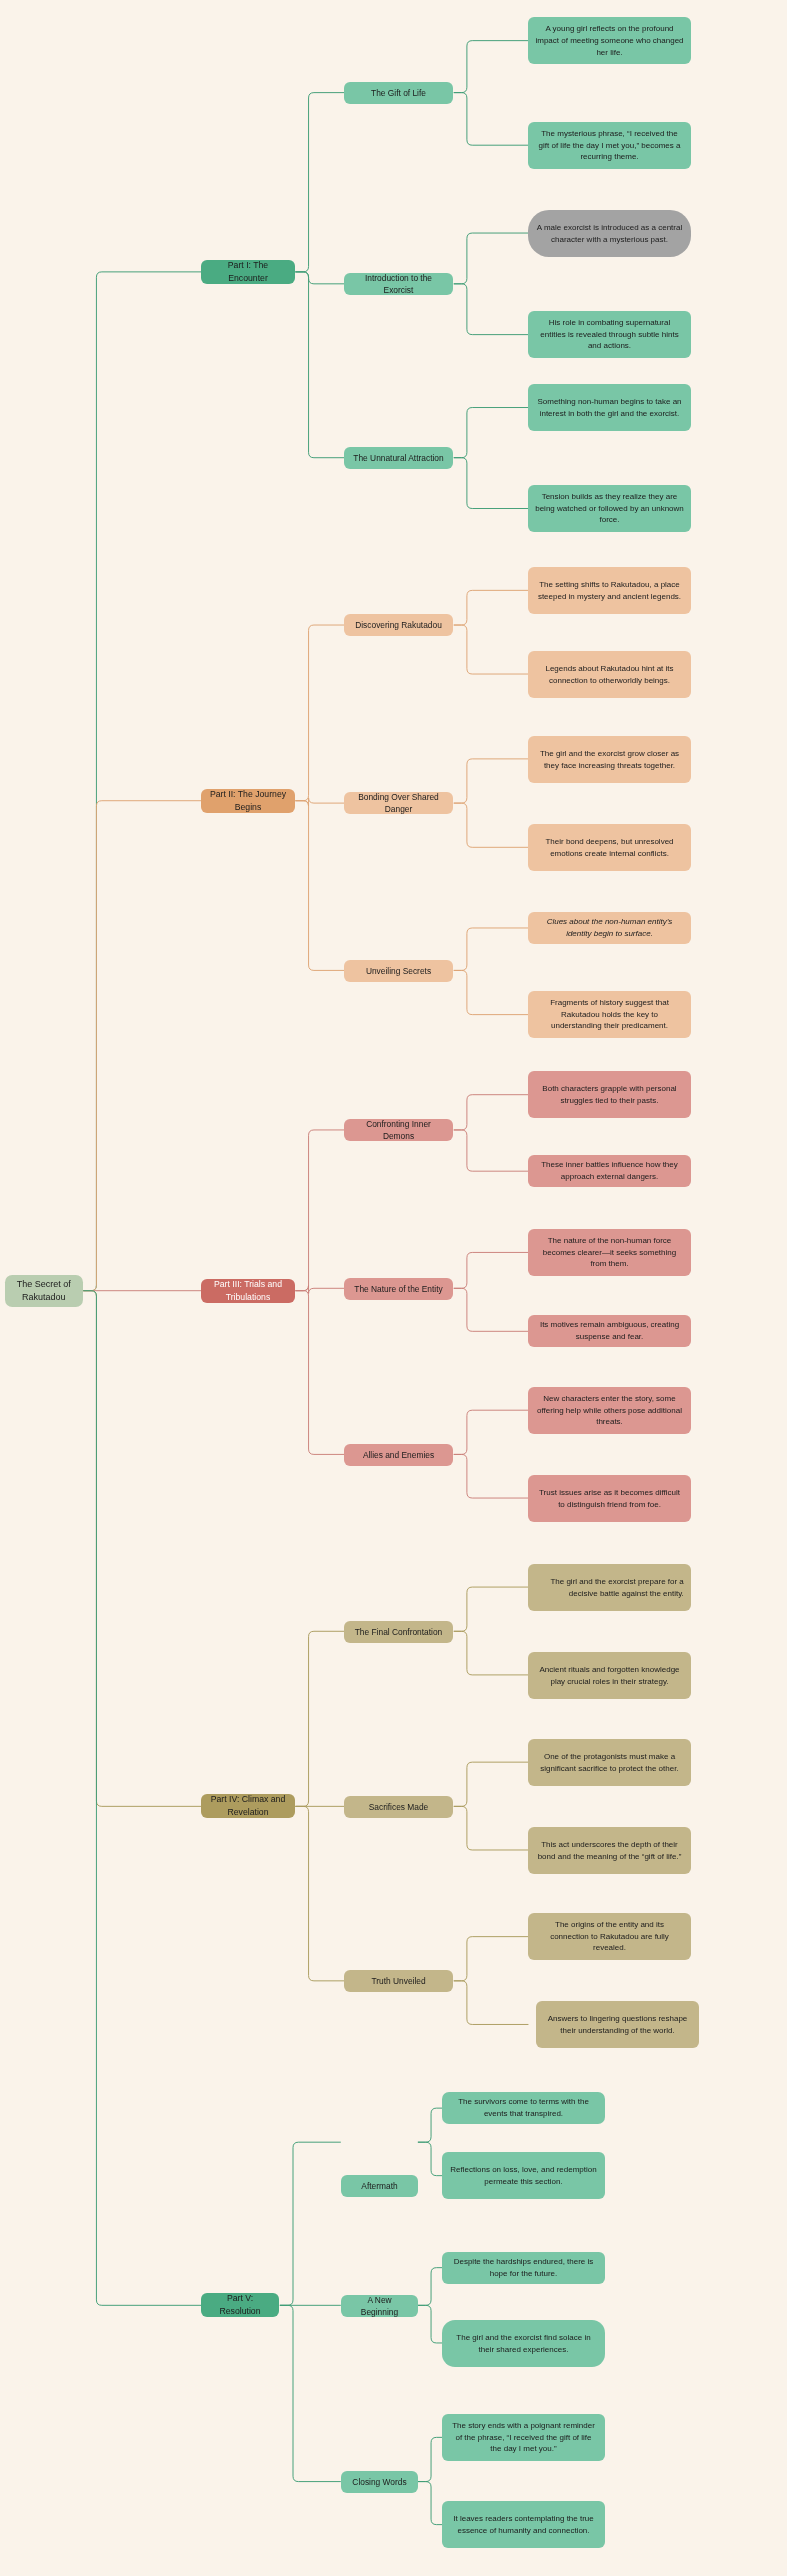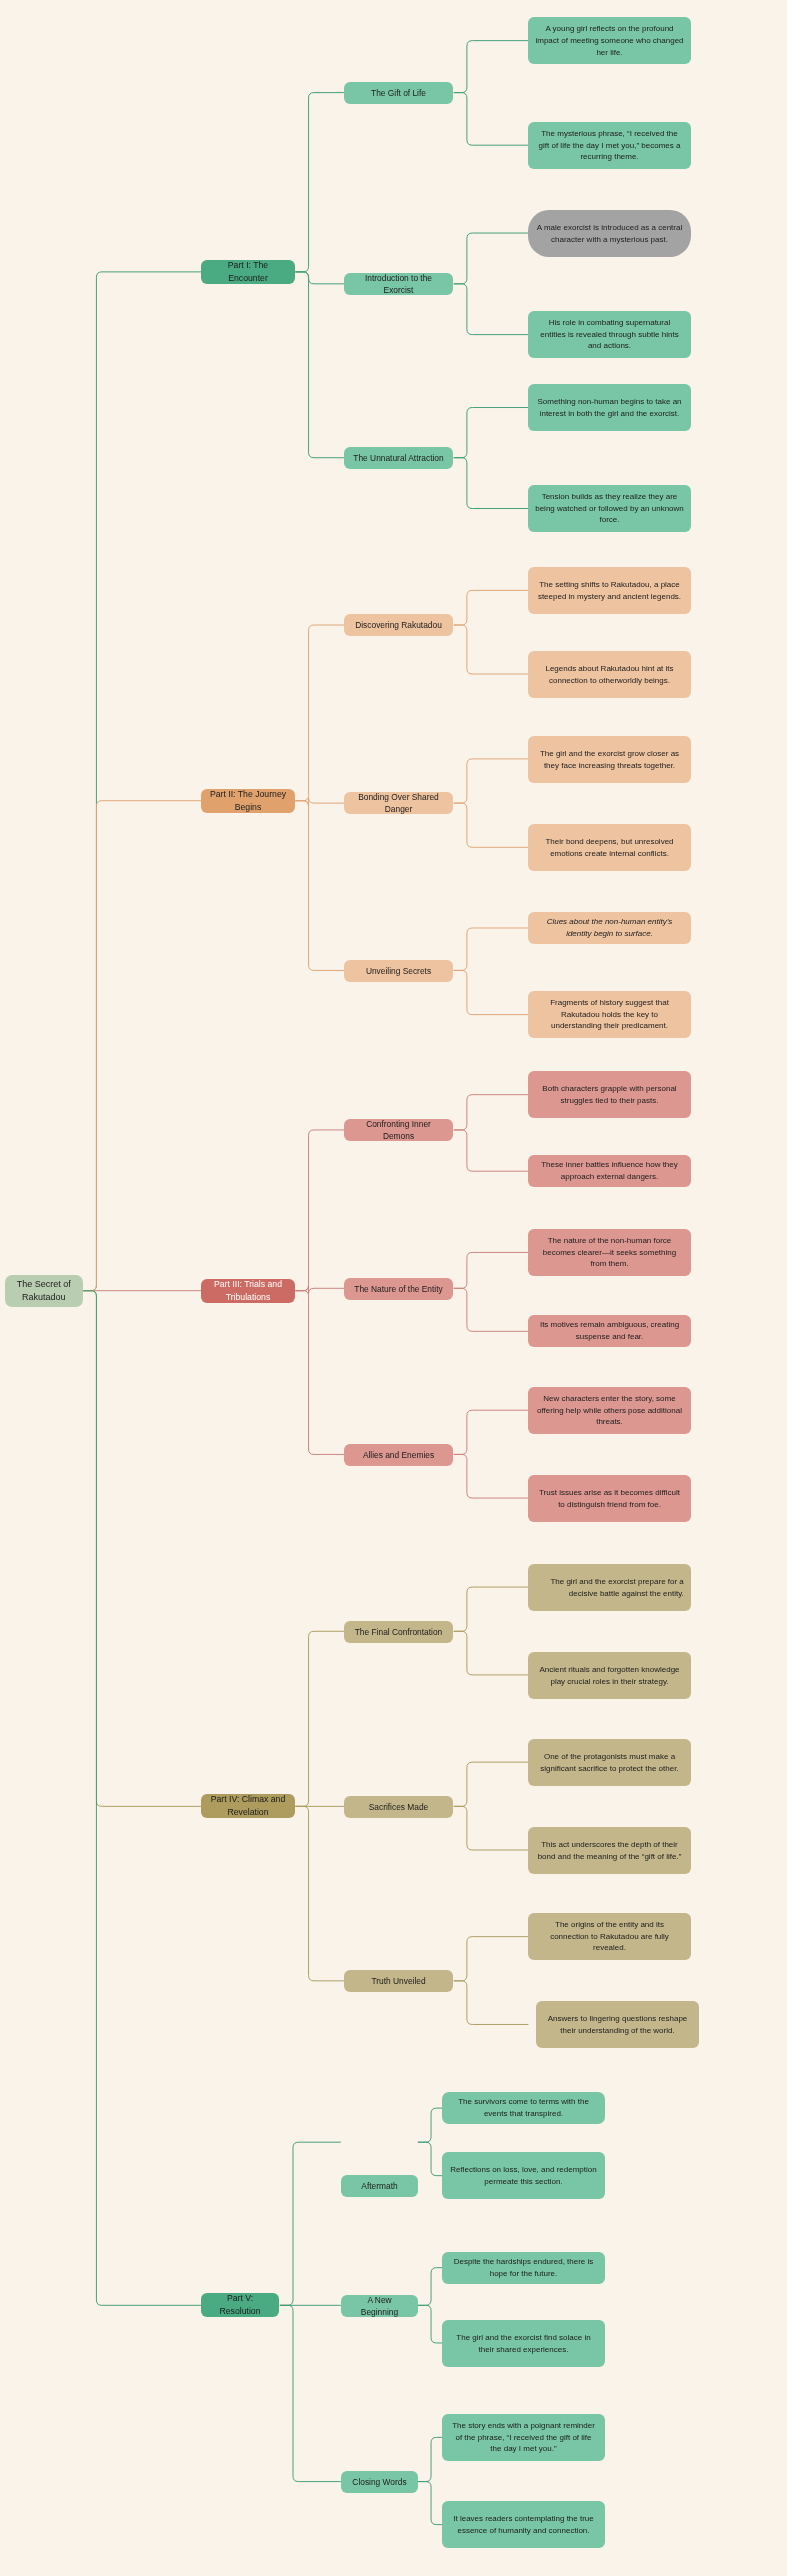--- a/index.html
+++ b/index.html
@@ -132,19 +132,19 @@
       <div class="node leaf" style="left: 528px; top: 1827px; width: 163px; height: 47px; background: rgb(195, 182, 138);">This act underscores the depth of their bond and the meaning of the “gift of life.”</div>
       <div class="node topic" style="left: 344px; top: 1970px; width: 109px; height: 21.5px; background: rgb(195, 182, 138);">Truth Unveiled</div>
       <div class="node leaf" style="left: 528px; top: 1913px; width: 163px; height: 47px; background: rgb(195, 182, 138);">The origins of the entity and its connection to Rakutadou are fully revealed.</div>
       <div class="node leaf" style="left: 528px; top: 2001px; width: 163px; height: 47px; background: rgb(195, 182, 138); margin-left: 8px;">Answers to lingering questions reshape their understanding of the world.</div>
       <div class="node part" style="left: 201px; top: 2293px; width: 78px; height: 24px; background: rgb(74, 171, 130);">Part V: Resolution</div>
       <div class="node topic" style="left: 341px; top: 2131px; width: 77px; height: 21.5px; background: rgb(121, 198, 166); margin-top: 44px;">Aftermath</div>
       <div class="node leaf" style="left: 442px; top: 2092px; width: 163px; height: 32px; background: rgb(121, 198, 166); border-radius: 7px;">The survivors come to terms with the events that transpired.</div>
       <div class="node leaf" style="left: 442px; top: 2152px; width: 163px; height: 47px; background: rgb(121, 198, 166);">Reflections on loss, love, and redemption permeate this section.</div>
       <div class="node topic" style="left: 341px; top: 2295px; width: 77px; height: 21.5px; background: rgb(121, 198, 166);">A New Beginning</div>
       <div class="node leaf" style="left: 442px; top: 2252px; width: 163px; height: 32px; background: rgb(121, 198, 166);">Despite the hardships endured, there is hope for the future.</div>
-      <div class="node leaf" style="left: 442px; top: 2320px; width: 163px; height: 47px; background: rgb(121, 198, 166);">The girl and the exorcist find solace in their shared experiences.</div>
+      <div class="node leaf" style="left: 442px; top: 2320px; width: 163px; height: 47px; background: rgb(121, 198, 166); border-radius: 13px;">The girl and the exorcist find solace in their shared experiences.</div>
       <div class="node topic" style="left: 341px; top: 2471px; width: 77px; height: 21.5px; background: rgb(121, 198, 166);">Closing Words</div>
       <div class="node leaf" style="left: 442px; top: 2414px; width: 163px; height: 47px; background: rgb(121, 198, 166);">The story ends with a poignant reminder of the phrase, “I received the gift of life the day I met you.”</div>
       <div class="node leaf" style="left: 442px; top: 2501px; width: 163px; height: 47px; background: rgb(121, 198, 166);">It leaves readers contemplating the true essence of humanity and connection.</div>
     </div>
 </div>
 
 
 </body></html>

